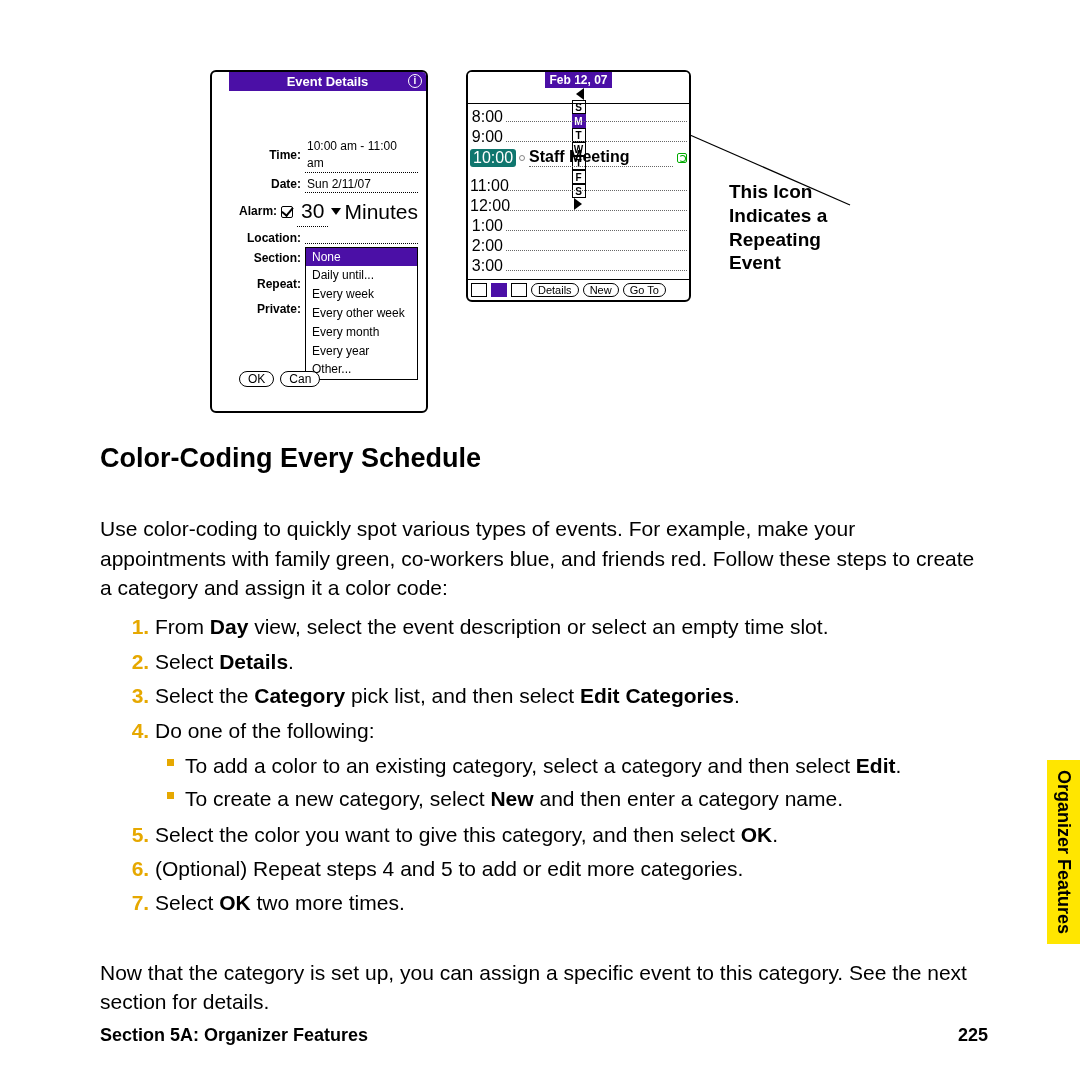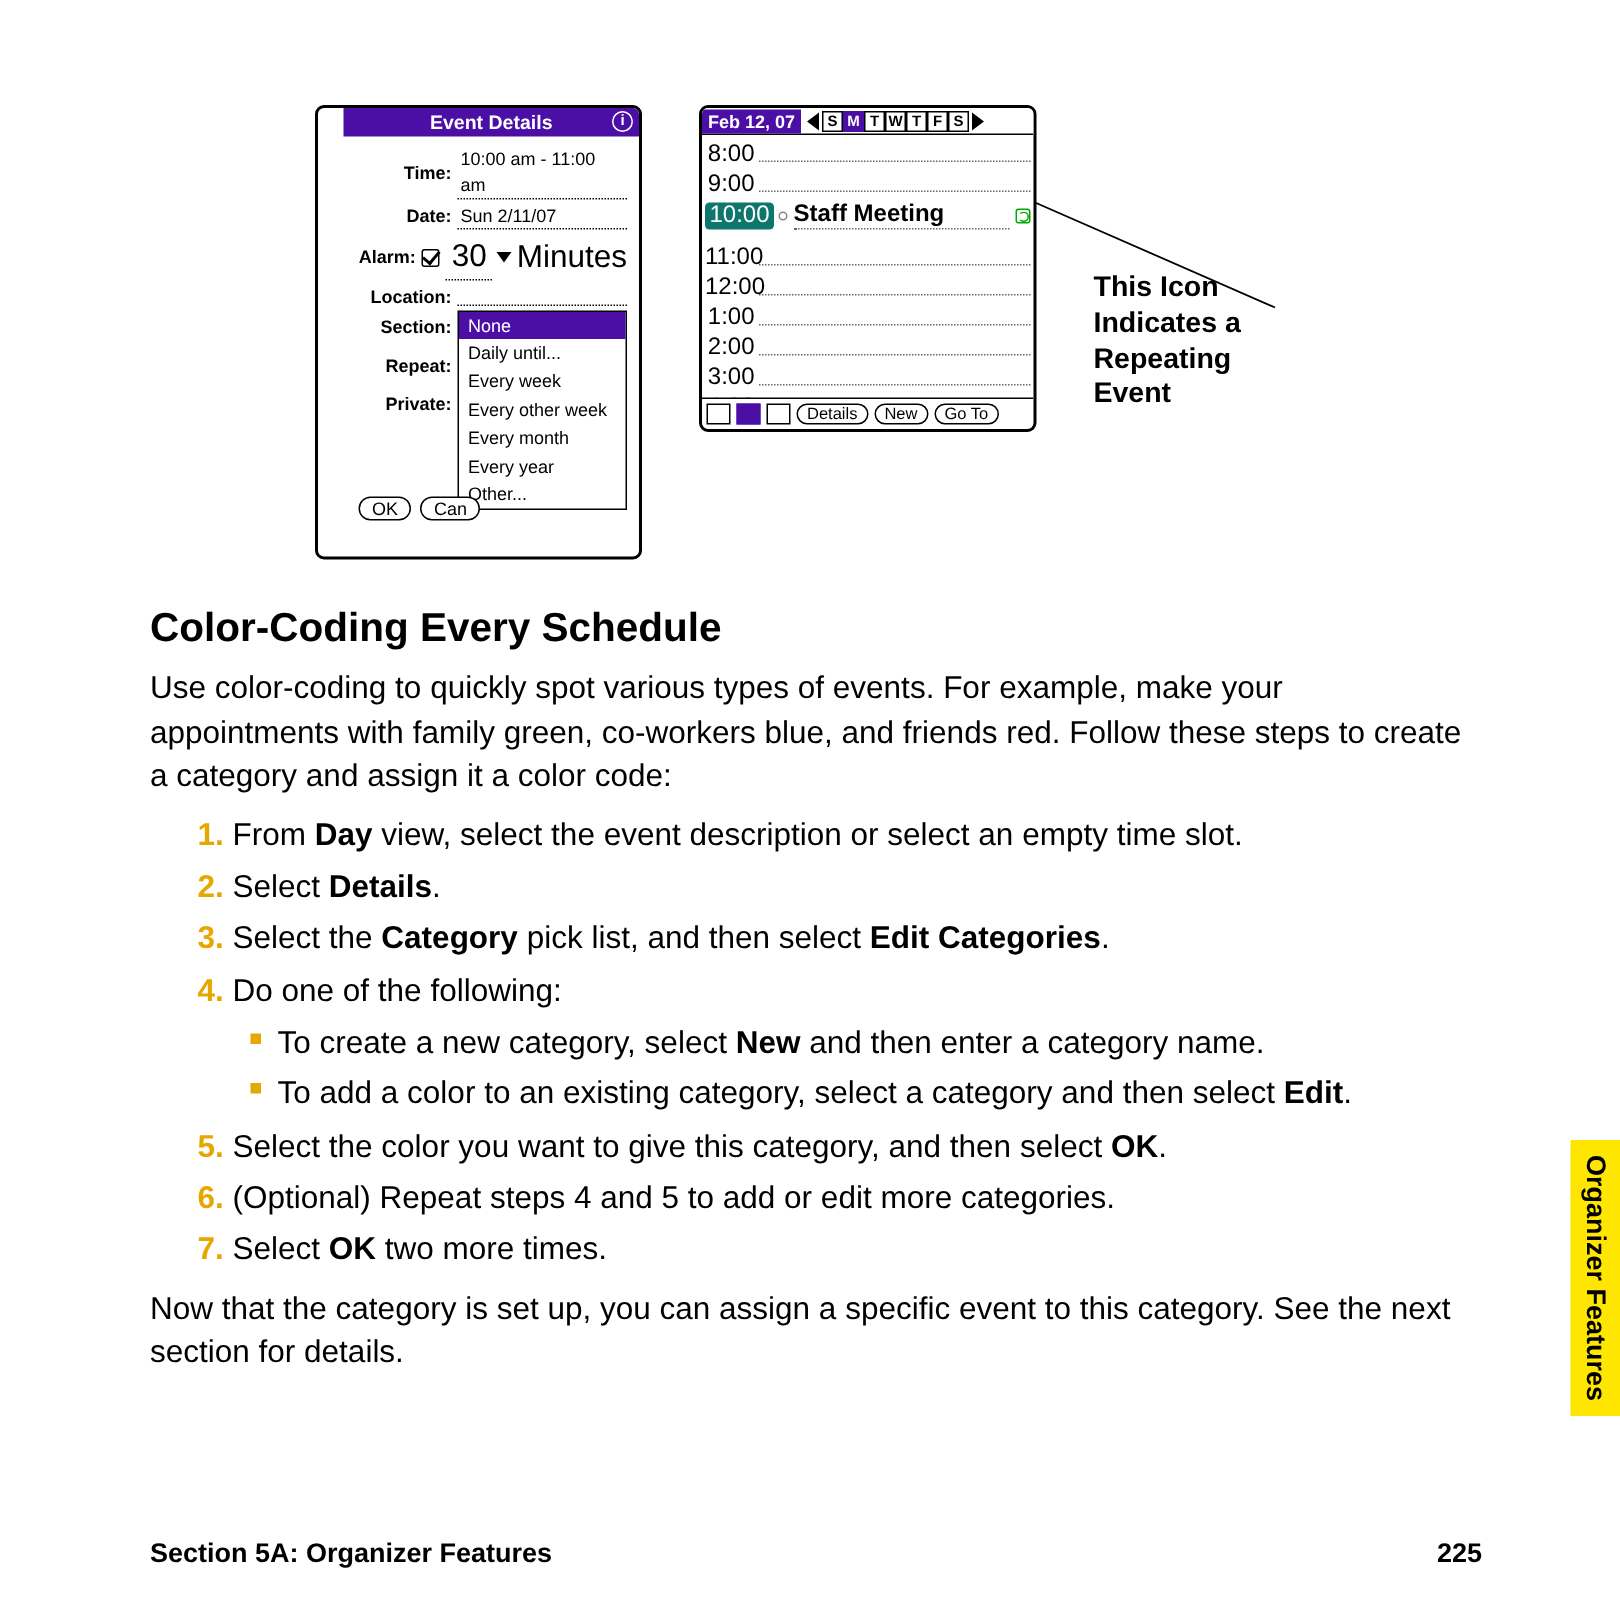--- a/index.html
+++ b/index.html
@@ -76,21 +76,22 @@
   .dlg .dropdown .opt.sel { background:#4b0fa6; color:#fff; }
   .dlg .btnrow { display:flex; gap:6px; padding:4px 6px; }
   .dlg .pillbtn {
     border:1.5px solid #000; border-radius:10px; padding:0 8px; font-size:12px; background:#fff;
   }
 
   
   .cal { width: 225px; position:relative; }
   .cal .hdr {
     display:flex; align-items:center; background:#fff; border-bottom:1px solid #000;
-    height:18px;
+    height:32px;
+    flex-direction:column;
   }
   .cal .date { background:#4b0fa6; color:#fff; font-weight:bold; font-size:12px; padding:1px 4px;}
   .cal .navtri { width:0;height:0;border-top:6px solid transparent;border-bottom:6px solid transparent; }
   .cal .navtri.l { border-right:8px solid #000; margin:0 2px 0 4px;}
   .cal .navtri.r { border-left:8px solid #000; margin:0 4px 0 2px;}
   .cal .daybox { border:1px solid #000; width:14px; height:14px; font-size:10px; text-align:center; line-height:14px; font-weight:bold;}
   .cal .daybox.sel { background:#4b0fa6; color:#fff; border-color:#4b0fa6;}
   .cal .slots { padding:2px 2px 2px 2px; height:175px; overflow:hidden;}
   .cal .slot { display:flex; align-items:center; font-size:16px; margin:2px 0;}
   .cal .slot .t { width:36px; text-align:right; padding-right:3px;}
@@ -109,21 +110,21 @@
   .cal .foot .sq.a { background:#4b0fa6; border-color:#4b0fa6;}
   .cal .pillbtn { border:1.5px solid #000; border-radius:10px; padding:0 6px; font-size:11px;}
 
   
   .leader { position:absolute; top:65px; left:480px; width:250px; height:140px; pointer-events:none;}
   .leader svg { overflow:visible; }
   .callout { font-weight:bold; font-size:19px; line-height:1.25; width:130px; }
 
   
   .heading { font-size:27px; font-weight:700; margin:18px 0 10px 0; }
-  .body { font-size:21px; line-height:1.4; }
+  .body { font-size:21px; line-height:1.4;margin-top:40px; }
   ol.steps { padding-left: 55px; margin:10px 0;}
   ol.steps > li { margin:5px 0; }
   ol.steps > li::marker { font-weight:700; color:#e6a800; }
   ul.bul { list-style:none; padding-left:30px; margin:6px 0;}
   ul.bul > li { position:relative; margin:4px 0; }
   ul.bul > li::before{
     content:""; position:absolute; left:-18px; top:8px; width:7px; height:7px; background:#e6a800;
   }
 
   
@@ -279,22 +280,22 @@
   <div class="heading">Color-Coding Every Schedule</div>
 
   <div class="body">Use color-coding to quickly spot various types of events. For example, make your appointments with family green, co-workers blue, and friends red. Follow these steps to create a category and assign it a color code:</div>
 
   <ol class="steps body">
     <li><span>From </span><b>Day</b><span> view, select the event description or select an empty time slot.</span></li>
     <li><span>Select </span><b>Details</b><span>.</span></li>
     <li><span>Select the </span><b>Category</b><span> pick list, and then select </span><b>Edit Categories</b><span>.</span></li>
     <li><span>Do one of the following:</span>
       <ul class="bul">
+        <li><span>To add a color to an existing category, select a category and then select </span><b>Edit</b><span>.</span></li>
         <li><span>To create a new category, select </span><b>New</b><span> and then enter a category name.</span></li>
-        <li><span>To add a color to an existing category, select a category and then select </span><b>Edit</b><span>.</span></li>
       </ul>
     </li>
     <li><span>Select the color you want to give this category, and then select </span><b>OK</b><span>.</span></li>
     <li><span>(Optional) Repeat steps 4 and 5 to add or edit more categories.</span></li>
     <li><span>Select </span><b>OK</b><span> two more times.</span></li>
   </ol>
 
   <div class="body">Now that the category is set up, you can assign a specific event to this category. See the next section for details.</div>
 
 </div>

